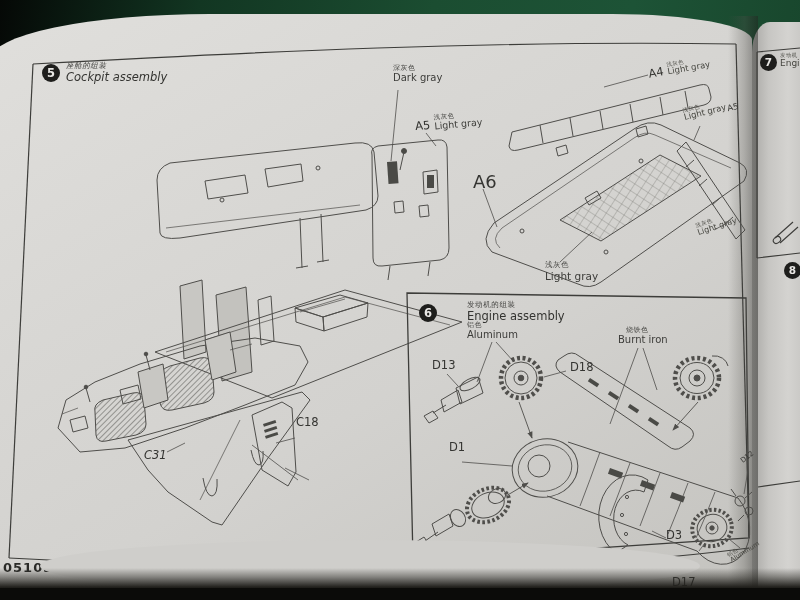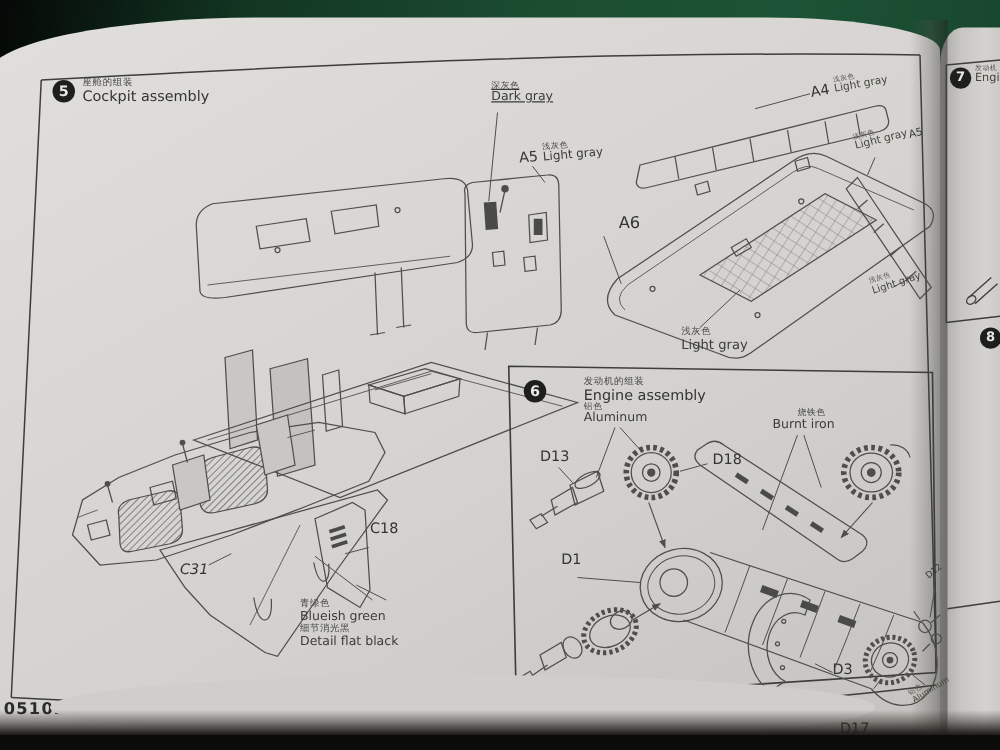--- a/index.html
+++ b/index.html
@@ -271,26 +271,26 @@
       <path d="M757,52 L800,48"></path>
       <path d="M757,258 L800,253"></path>
       <path d="M758,487 L800,481"></path>
       <line x1="775" y1="238" x2="793" y2="222"></line>
       <line x1="780" y1="243" x2="798" y2="227"></line>
       <ellipse cx="777" cy="240" rx="4" ry="3" transform="rotate(-38 777 240)"></ellipse>
     </g>
   </svg>
 
   <div class="stepnum" style="left:42px;top:64px;">5</div>
-  <div class="lbl" style="left:66px;top:62px;">
+  <div class="lbl" style="left:66px;top:62px;font-style:italic;">
     <span class="steptitle-zh">座舱的组装</span>
     <span class="steptitle-en">Cockpit assembly</span>
   </div>
 
-  <div class="lbl" style="left:393px;top:64px;text-decoration:underline;">
+  <div class="lbl" style="left:393px;top:64px;">
     <span class="zh">深灰色</span>
     <span class="en">Dark gray</span>
   </div>
 
   <div class="lbl" style="left:415px;top:114px;transform:rotate(-5deg);">
     <span class="part" style="float:left;margin-right:4px;margin-top:4px;">A5</span>
     <span class="zh" style="font-size:6.5px;">浅灰色</span>
     <span class="en" style="font-size:9.5px;">Light gray</span>
   </div>
 
@@ -299,55 +299,49 @@
     <span class="small-zh">浅灰色</span>
     <span class="small-en">Light gray</span>
   </div>
 
   <div class="lbl" style="left:683px;top:102px;transform:rotate(-14deg);">
     <span class="small-zh">浅灰色</span>
     <span class="small-en">Light gray</span>
     <span class="part" style="position:absolute;left:44px;top:8px;font-size:8.5px;">A5</span>
   </div>
 
-  <div class="lbl part" style="left:473px;top:172px;font-size:13px;margin-left:22px;">A6</div>
+  <div class="lbl part" style="left:473px;top:172px;font-size:18px;">A6</div>
 
   <div class="lbl" style="left:545px;top:261px;">
     <span class="zh" style="font-size:7.5px;">浅灰色</span>
     <span class="en" style="font-size:10.5px;">Light gray</span>
   </div>
 
   <div class="lbl" style="left:696px;top:216px;transform:rotate(-18deg);">
     <span class="small-zh">浅灰色</span>
     <span class="small-en" style="font-size:8px;">Light gray</span>
   </div>
 
   <div class="lbl part" style="left:296px;top:416px;">C18</div>
   <div class="lbl part" style="left:144px;top:449px;font-style:italic;">C31</div>
 
-  <div class="lbl" style="left:240px;top:479px;">
-    <span class="zh" style="font-size:7.5px;">青绿色</span>
-    <span class="en">Blueish green</span>
-    <span class="zh" style="font-size:7.5px;">细节消光黑</span>
-    <span class="en">Detail flat black</span>
-  </div>
 
   <div class="stepnum" style="left:419px;top:304px;">6</div>
   <div class="lbl" style="left:444px;top:301px;margin-left:23px;">
     <span class="steptitle-zh">发动机的组装</span>
     <span class="steptitle-en">Engine assembly</span>
   </div>
 
   <div class="lbl" style="left:467px;top:321px;">
     <span class="zh">铝色</span>
     <span class="en">Aluminum</span>
   </div>
 
   <div class="lbl" style="left:618px;top:326px;">
-    <span class="zh" style="margin-left:20px;">烧铁色</span>
+    <span class="zh" style="margin-left:8px;">烧铁色</span>
     <span class="en">Burnt iron</span>
   </div>
 
   <div class="lbl part" style="left:432px;top:359px;">D13</div>
   <div class="lbl part" style="left:570px;top:361px;">D18</div>
   <div class="lbl part" style="left:449px;top:441px;">D1</div>
   <div class="lbl part" style="left:666px;top:529px;">D3</div>
   <div class="lbl part" style="left:672px;top:545px;margin-top:31px;">D17</div>
   <div class="lbl part" style="left:740px;top:453px;font-size:7px;transform:rotate(-38deg);">D12</div>
 

